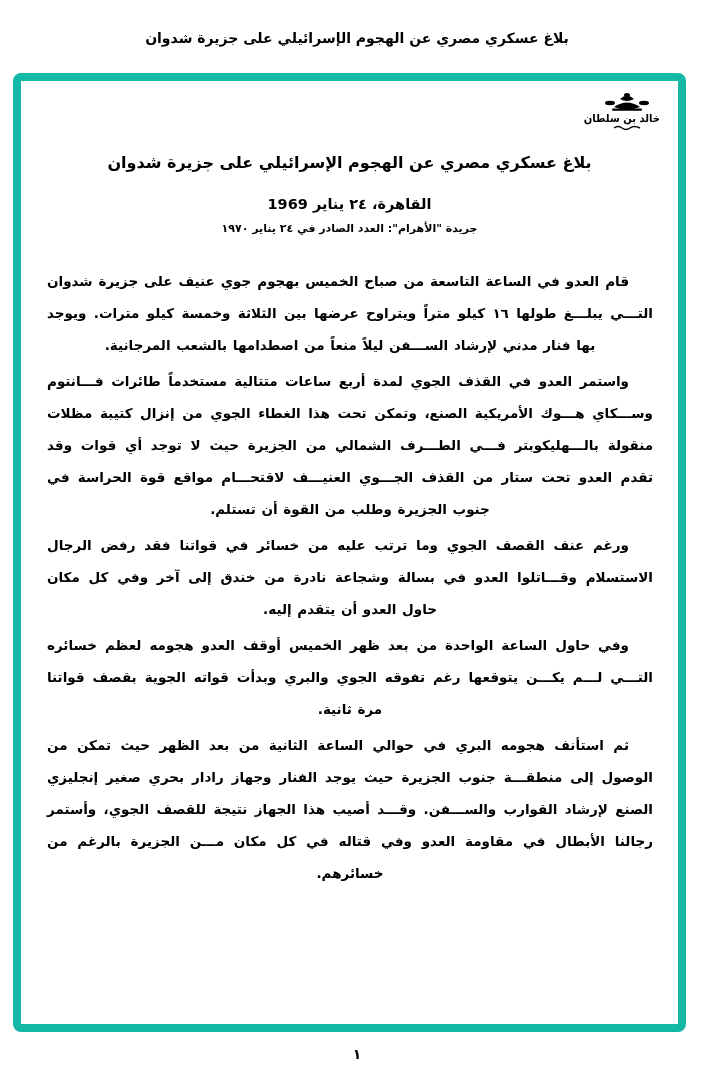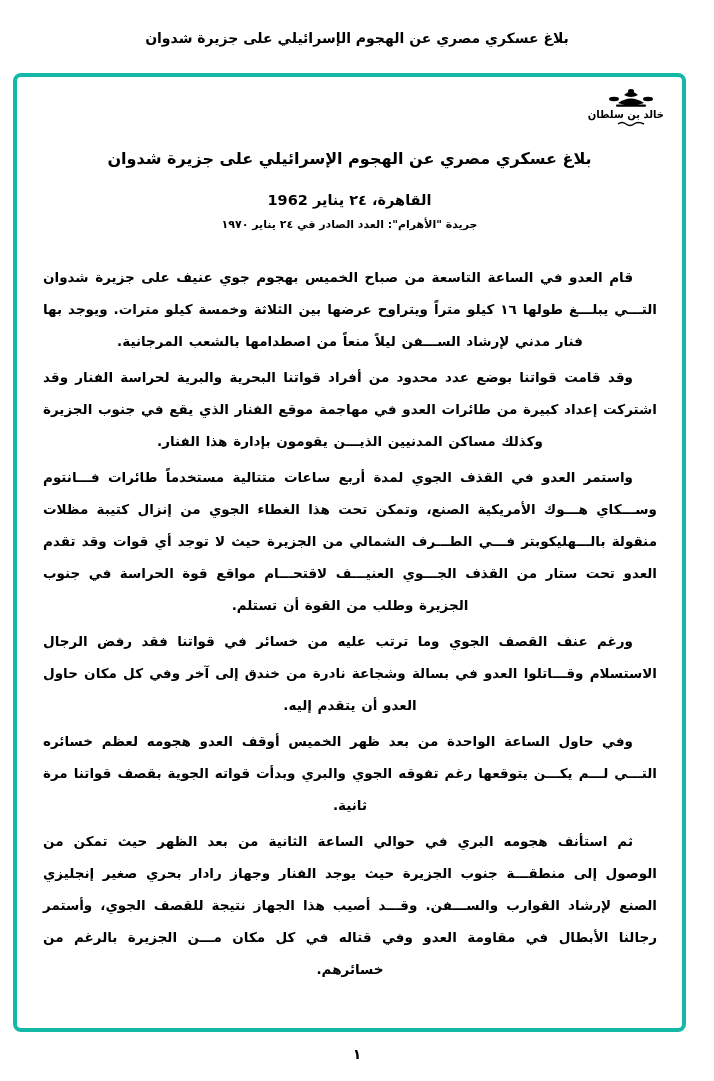--- a/index.html
+++ b/index.html
@@ -26,21 +26,21 @@
     font-size: 14px;
     letter-spacing: 0.2px;
   }
   .frame {
     position: absolute;
     left: 13px;
     top: 73px;
     width: 673px;
     height: 959px;
     box-sizing: border-box;
-    border: 4px solid #14b8a6;
+    border: 8px solid #14b8a6;
     border-radius: 8px;
     background: #ffffff;
   }
   .emblem {
     position: absolute;
     top: 10px;
     right: 18px;
     width: 66px;
     text-align: center;
     line-height: 1;
@@ -125,27 +125,26 @@
       </g>
     </svg>
     <span class="emblem-name">خالد بن سلطان</span>
     <svg class="emblem-sub" width="30" height="6" viewBox="0 0 30 6" xmlns="http://www.w3.org/2000/svg">
       <path d="M2 3 q4 -3 8 0 q4 3 8 0 q4 -3 10 0" stroke="#000" stroke-width="1.4" fill="none"></path>
     </svg>
   </div>
 
   <div class="doc-title">بلاغ عسكري مصري عن الهجوم الإسرائيلي على جزيرة شدوان</div>
 
-  <div class="dateline">القاهرة، ٢٤ يناير 1962</div>
+  <div class="dateline">القاهرة، ٢٤ يناير 1969</div>
 
   <div class="source-line">جريدة "الأهرام": العدد الصادر في ٢٤ يناير ١٩٧٠</div>
 
   <div class="doc-body">
     <p>قام العدو في الساعة التاسعة من صباح الخميس بهجوم جوي عنيف على جزيرة شدوان التـــي يبلـــغ طولها ١٦ كيلو متراً ويتراوح عرضها بين الثلاثة وخمسة كيلو مترات. ويوجد بها فنار مدني لإرشاد الســـفن ليلاً منعاً من اصطدامها بالشعب المرجانية.</p>
-    <p>وقد قامت قواتنا بوضع عدد محدود من أفراد قواتنا البحرية والبرية لحراسة الفنار وقد اشتركت إعداد كبيرة من طائرات العدو في مهاجمة موقع الفنار الذي يقع في جنوب الجزيرة وكذلك مساكن المدنيين الذيـــن يقومون بإدارة هذا الفنار.</p>
     <p>واستمر العدو في القذف الجوي لمدة أربع ساعات متتالية مستخدماً طائرات فـــانتوم وســـكاي هـــوك الأمريكية الصنع، وتمكن تحت هذا الغطاء الجوي من إنزال كتيبة مظلات منقولة بالـــهليكوبتر فـــي الطـــرف الشمالي من الجزيرة حيث لا توجد أي قوات وقد تقدم العدو تحت ستار من القذف الجـــوي العنيـــف لاقتحـــام مواقع قوة الحراسة في جنوب الجزيرة وطلب من القوة أن تستلم.</p>
     <p>ورغم عنف القصف الجوي وما ترتب عليه من خسائر في قواتنا فقد رفض الرجال الاستسلام وقـــاتلوا العدو في بسالة وشجاعة نادرة من خندق إلى آخر وفي كل مكان حاول العدو أن يتقدم إليه.</p>
     <p>وفي حاول الساعة الواحدة من بعد ظهر الخميس أوقف العدو هجومه لعظم خسائره التـــي لـــم يكـــن يتوقعها رغم تفوقه الجوي والبري وبدأت قواته الجوية بقصف قواتنا مرة ثانية.</p>
     <p>ثم استأنف هجومه البري في حوالي الساعة الثانية من بعد الظهر حيث تمكن من الوصول إلى منطقـــة جنوب الجزيرة حيث يوجد الفنار وجهاز رادار بحري صغير إنجليزي الصنع لإرشاد القوارب والســـفن. وقـــد أصيب هذا الجهاز نتيجة للقصف الجوي، وأستمر رجالنا الأبطال في مقاومة العدو وفي قتاله في كل مكان مـــن الجزيرة بالرغم من خسائرهم.</p>
   </div>
 
 </div>
 
 <div class="page-number">١</div>
 

